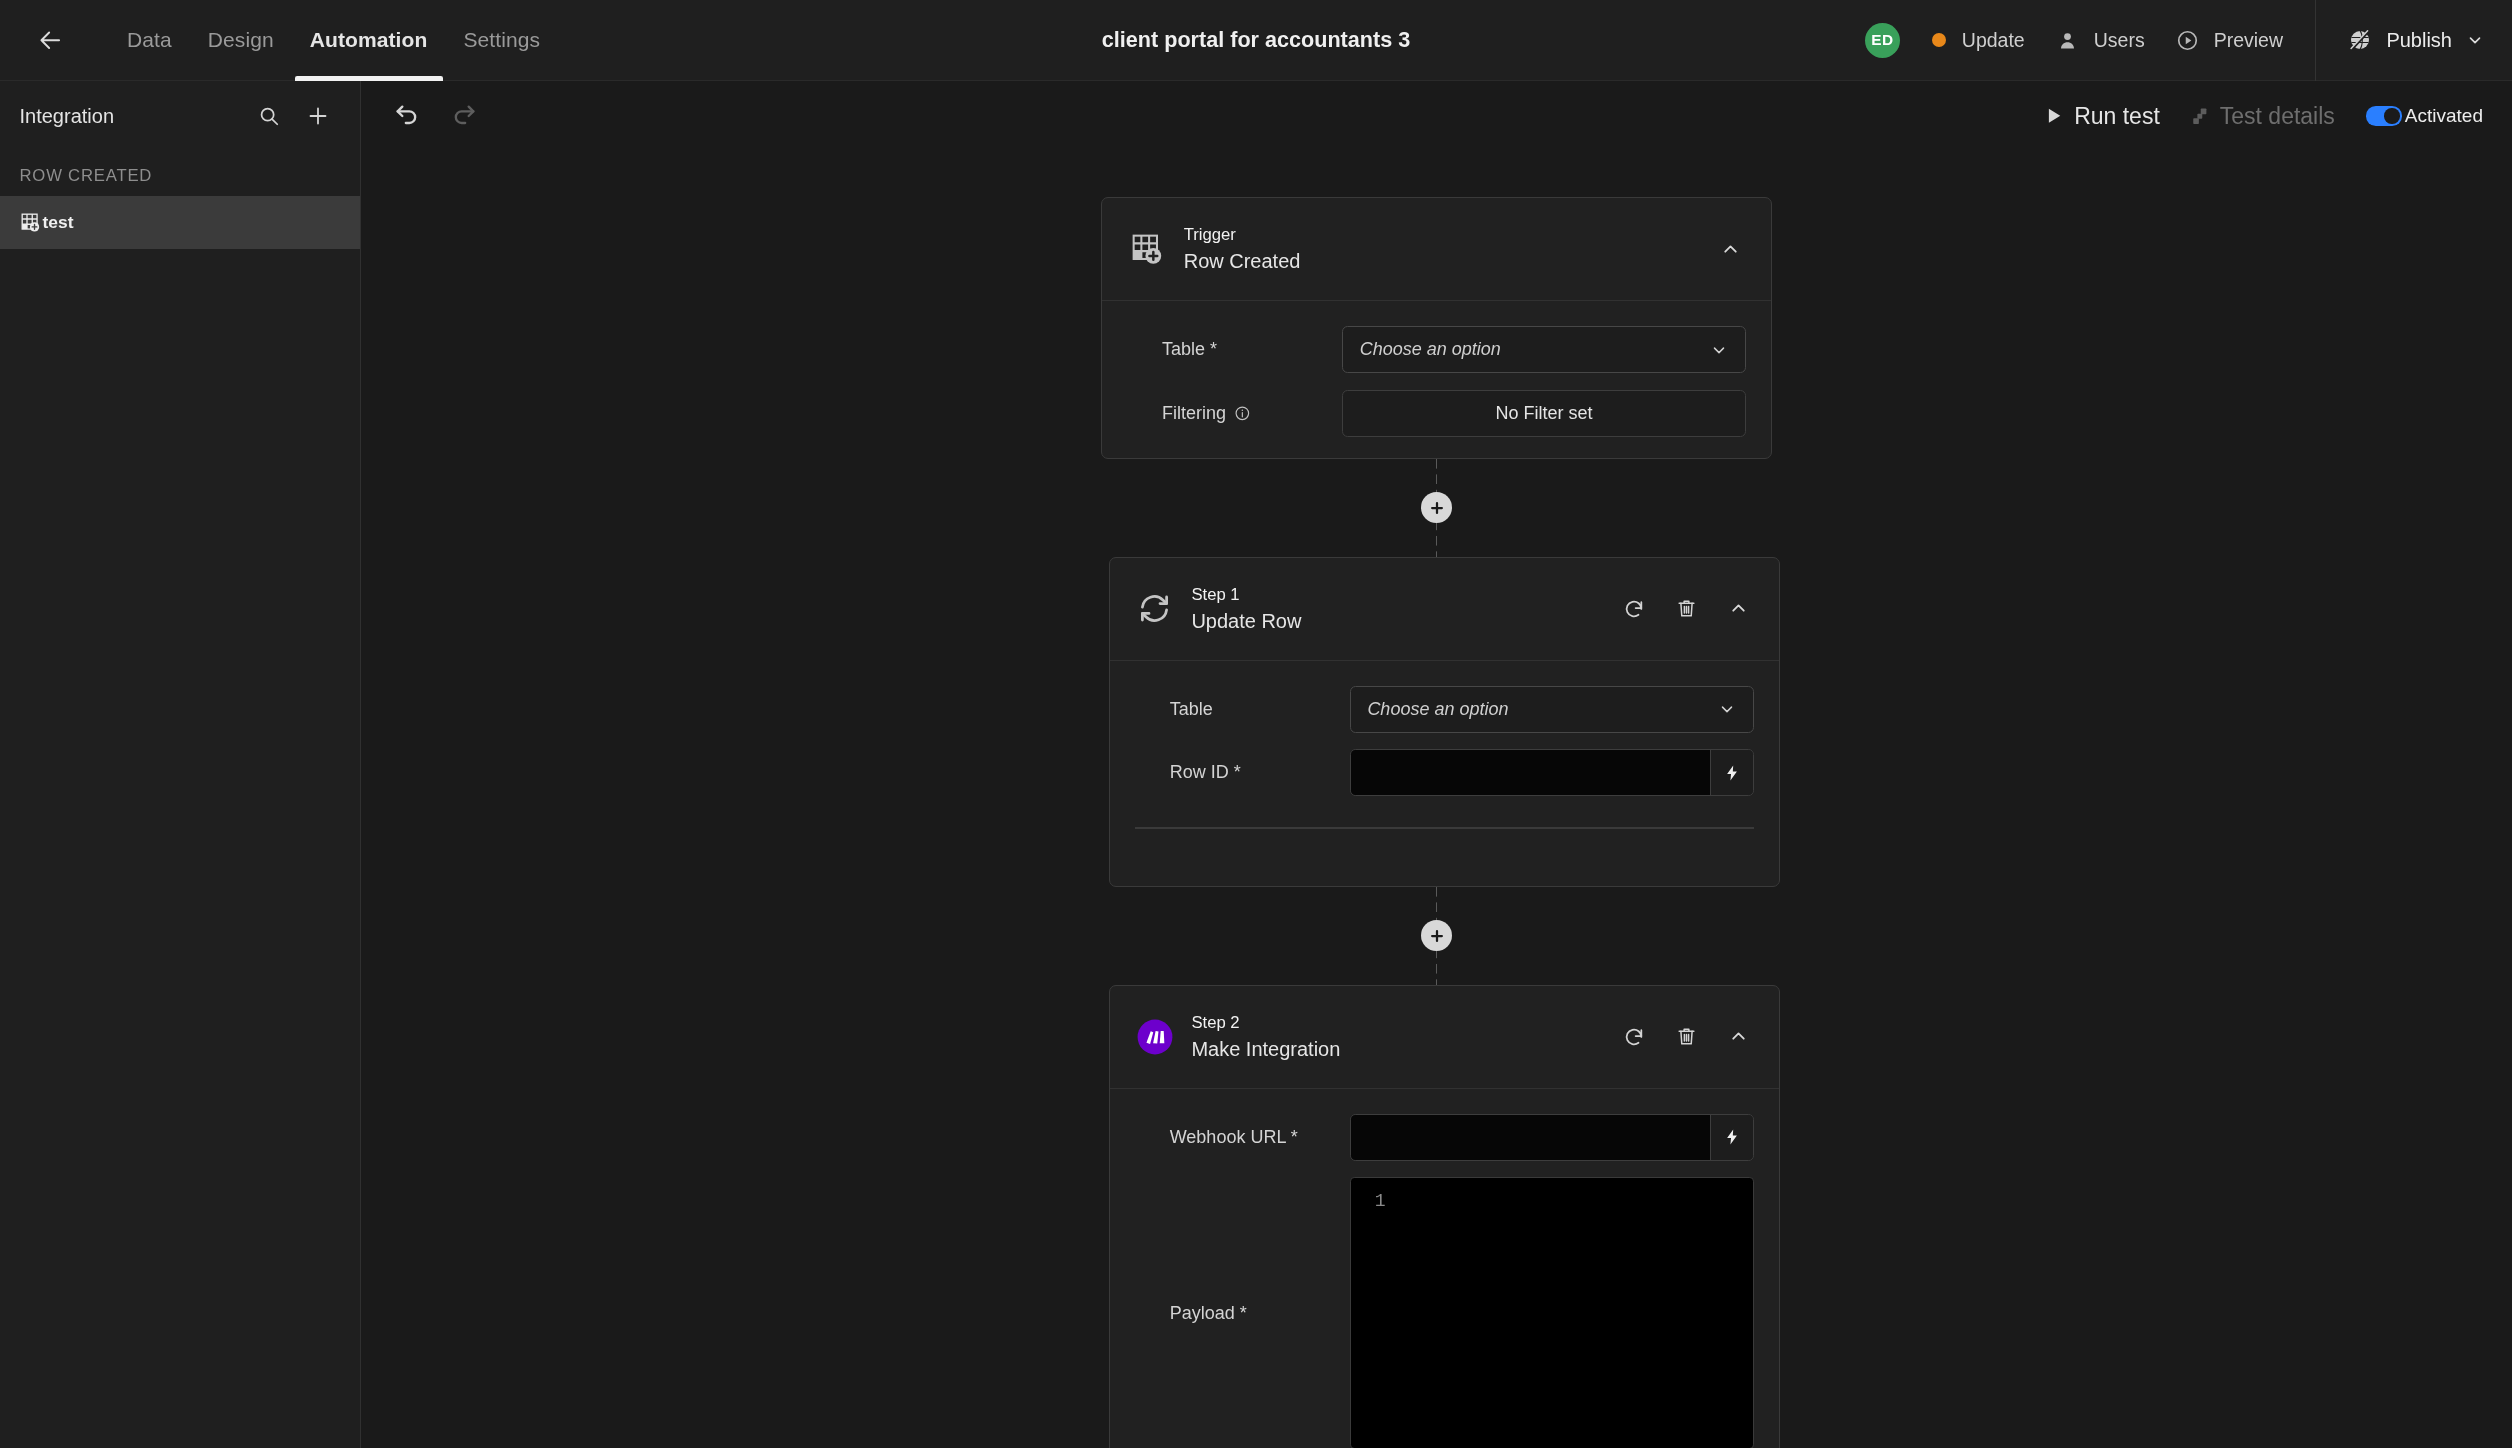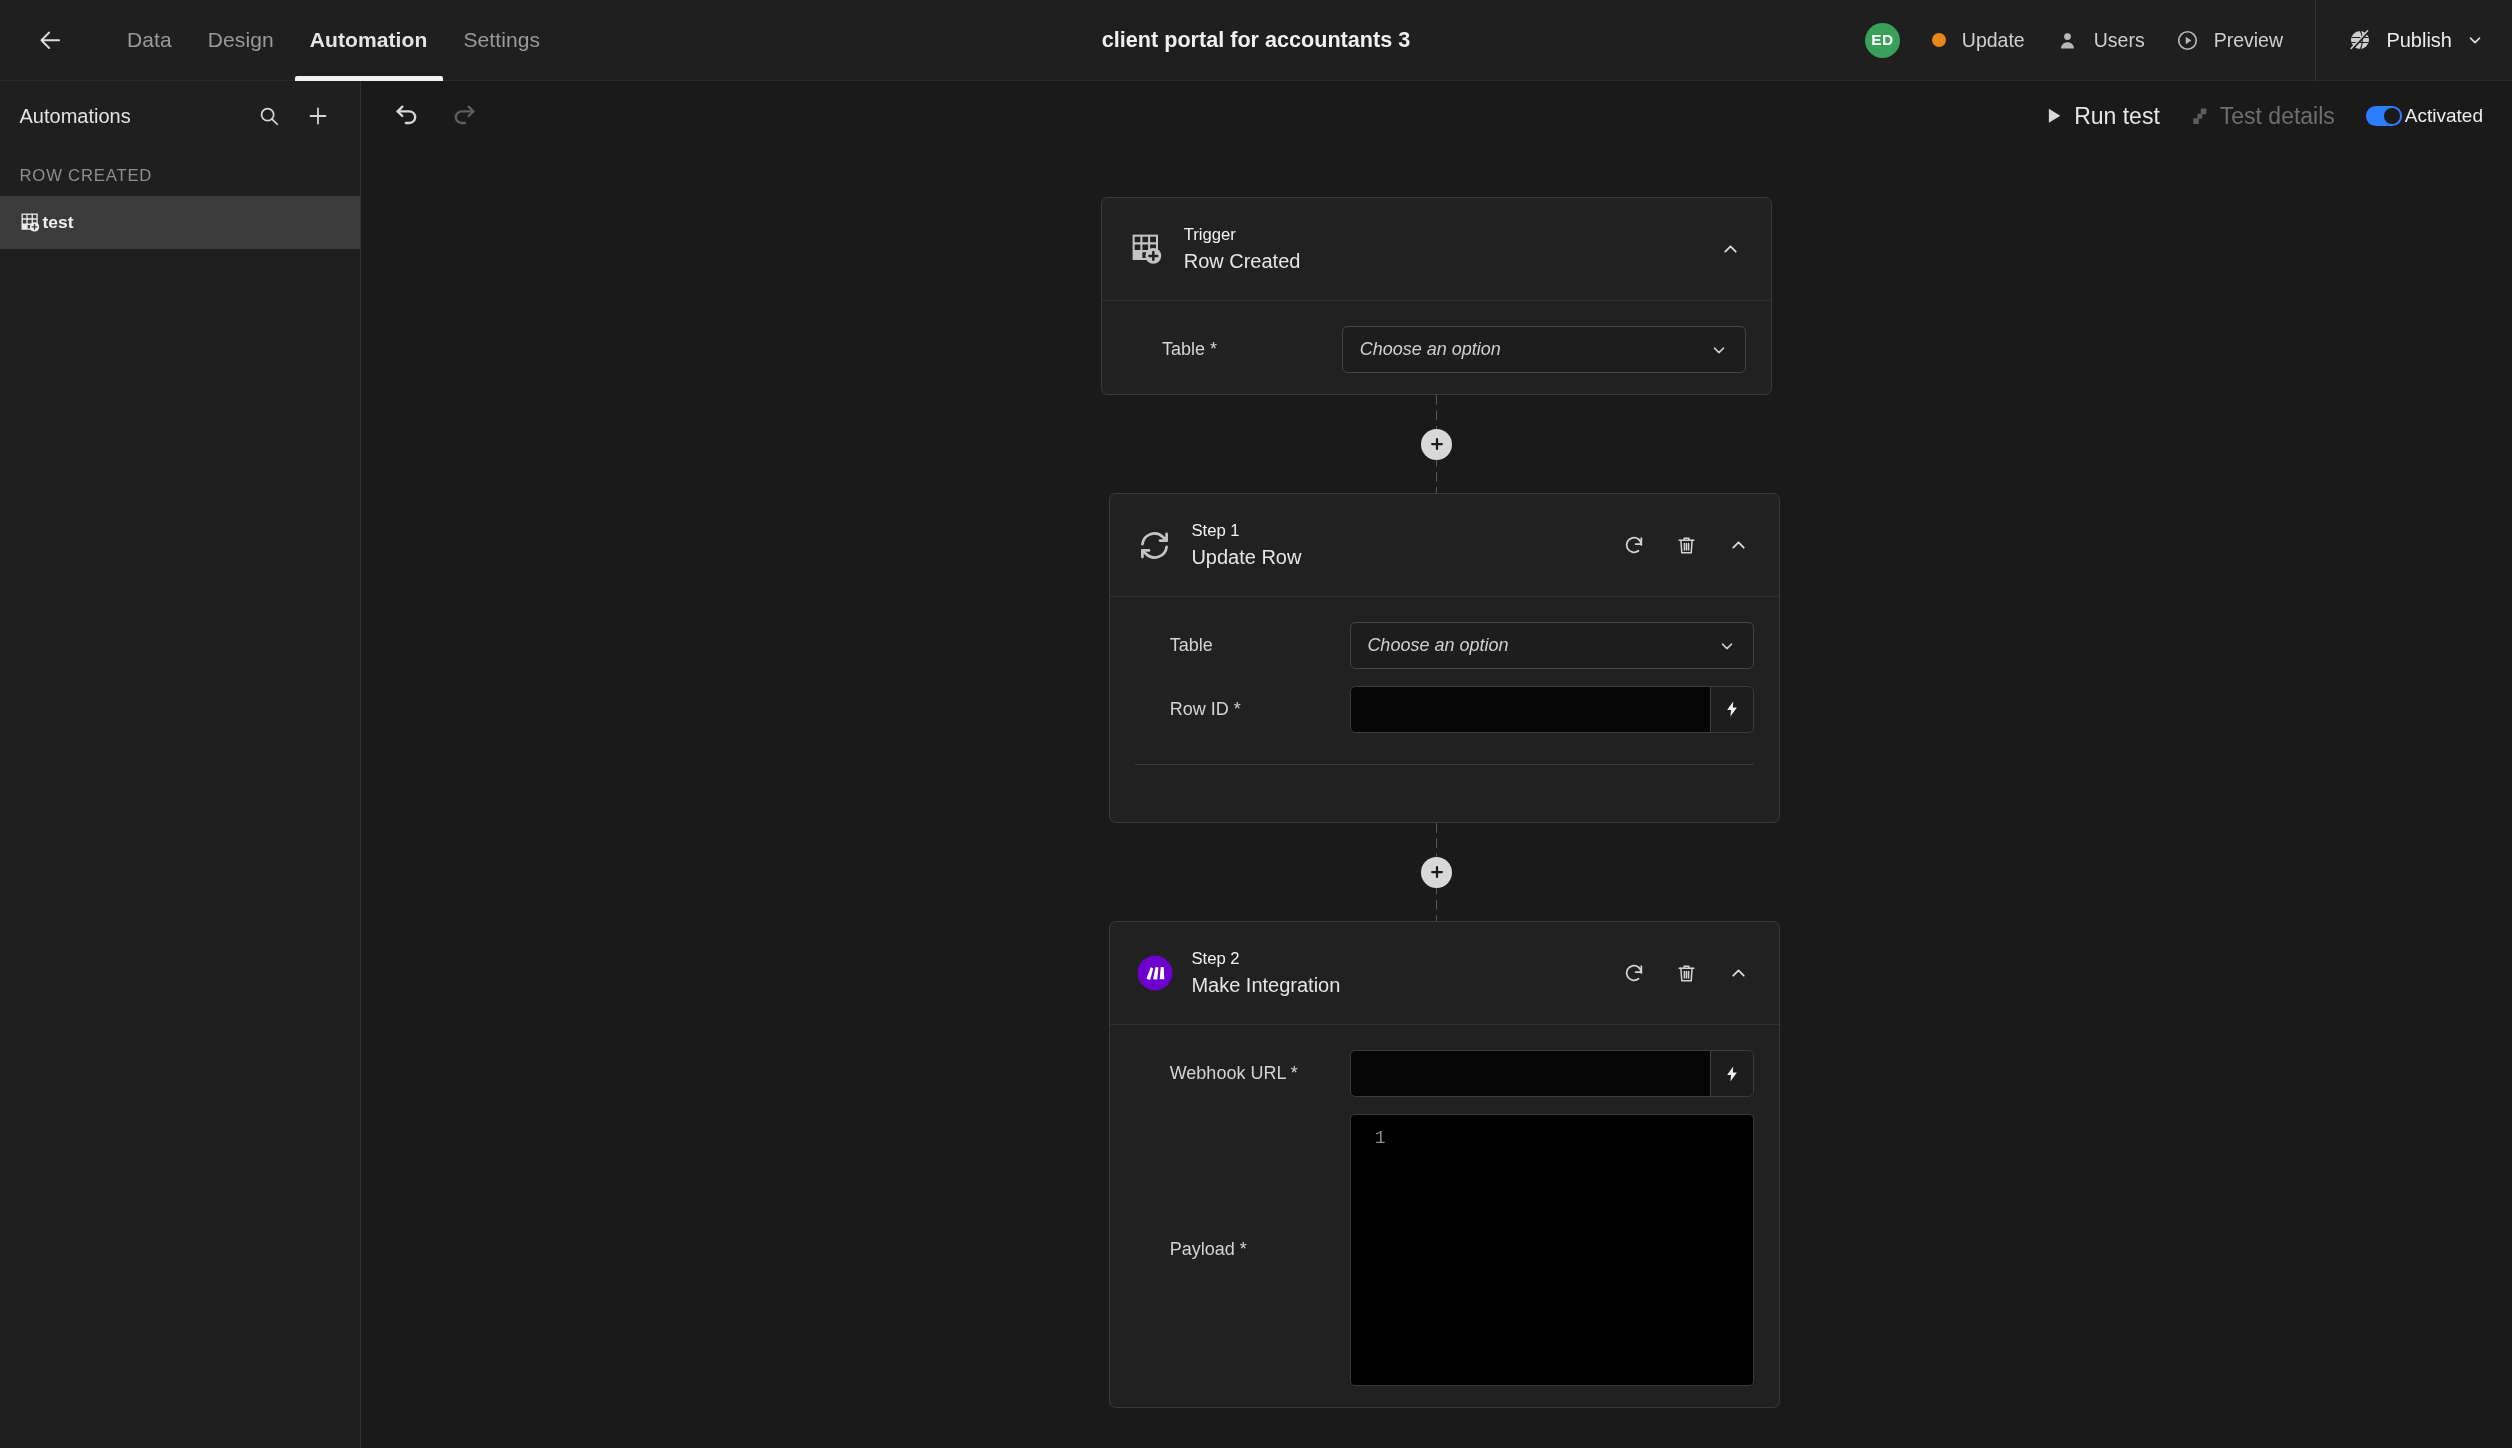--- a/index.html
+++ b/index.html
@@ -320,21 +320,21 @@
         </span>
       </div>
 
     </div>
   </div>
 
   <div class="body">
 
     <div class="sidebar">
       <div class="sb-head">
-        <div class="sb-title">Automations</div>
+        <div class="sb-title">Integration</div>
         <div class="sb-actions">
           <div class="sb-icon-btn">
             <span>
               <svg width="22" height="22" viewBox="0 0 24 24" fill="none" stroke="#d4d4d4" stroke-width="1.9" stroke-linecap="round">
                 <circle cx="10.5" cy="10.5" r="6.6"></circle>
                   <path d="M15.3 15.3 21 21"></path>
               </svg>
             </span>
           </div>
           <div class="sb-icon-btn">
@@ -454,20 +454,35 @@
                     <span>Choose an option</span>
                     <span class="chev">
                       <svg width="18" height="18" viewBox="0 0 24 24" fill="none" stroke="#cfcfcf" stroke-width="2" stroke-linecap="round" stroke-linejoin="round">
                         <path d="M6 9.5 12 15.5 18 9.5"></path>
                       </svg>
                     </span>
                   </div>
                 </div>
               </div>
 
+              <div class="field-row">
+                <div class="field-label">
+                  <span>Filtering</span>
+                  <span>
+                    <svg width="16.7" height="16.7" viewBox="0 0 24 24" fill="none" stroke="#c0c0c0" stroke-width="1.7">
+                      <circle cx="12" cy="12" r="9"></circle>
+                      <path d="M12 11v6" stroke-linecap="round"></path>
+                      <circle cx="12" cy="7.6" r="1.1" fill="#c0c0c0" stroke="none"></circle>
+                    </svg>
+                  </span>
+                </div>
+                <div class="field-ctl">
+                  <div class="plain-btn">No Filter set</div>
+                </div>
+              </div>
             </div>
           </div>
 
           <div class="connector">
             <div class="line"></div>
             <div class="add-node">
               <span>
                 <svg width="18" height="18" viewBox="0 0 24 24" fill="none" stroke="#1a1a1a" stroke-width="3" stroke-linecap="round">
                   <path d="M12 5.5v13M5.5 12h13"></path>
                 </svg>

